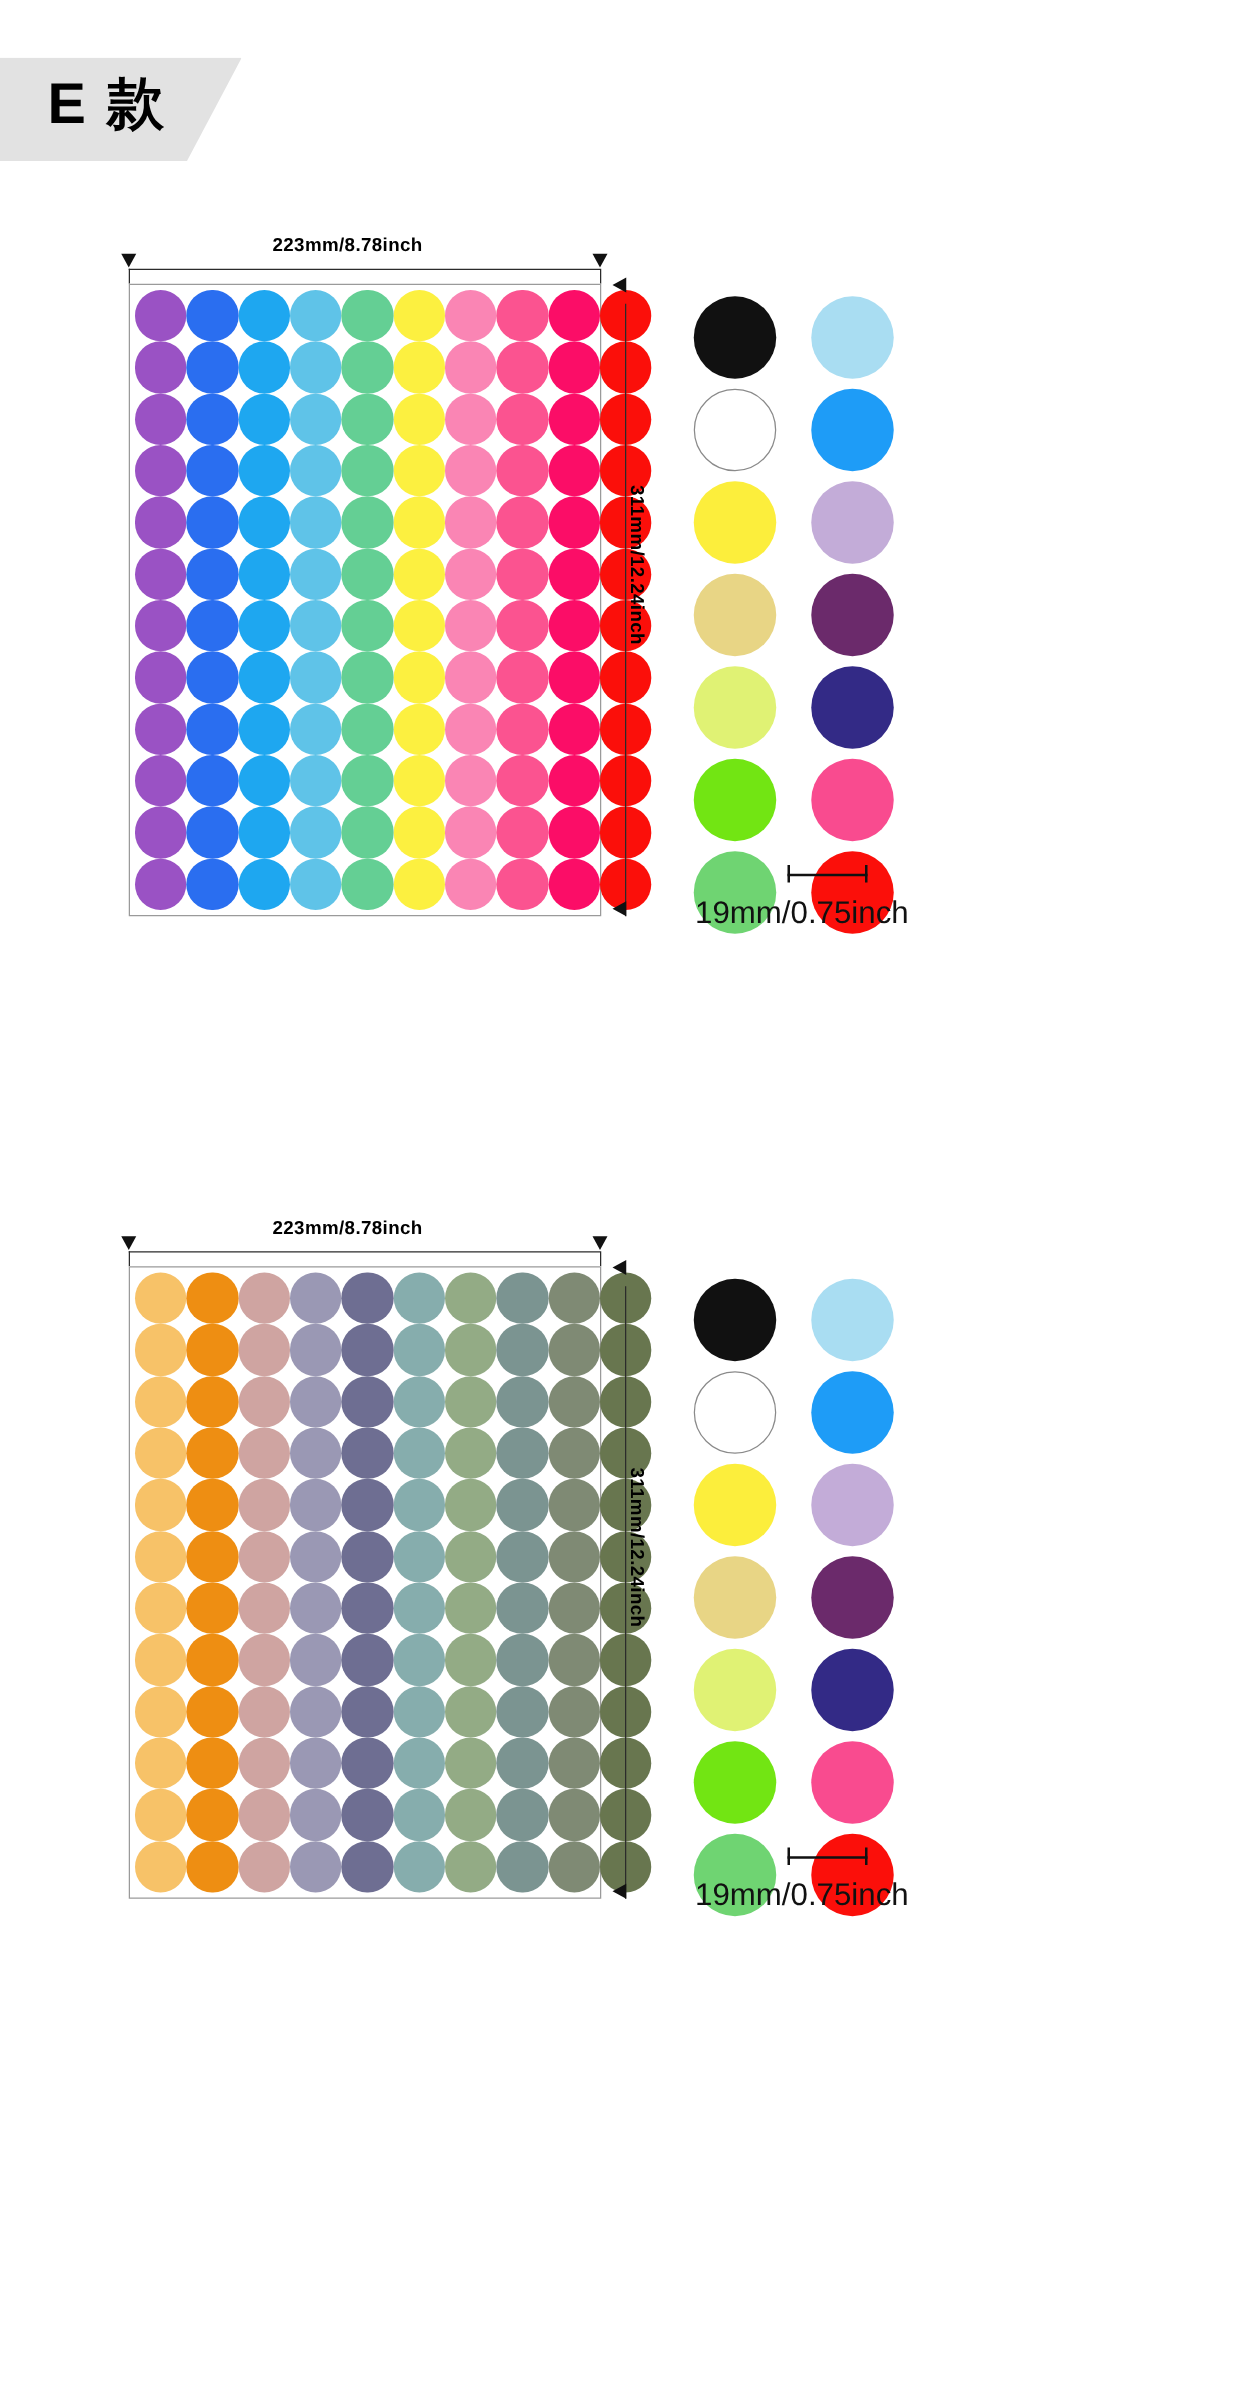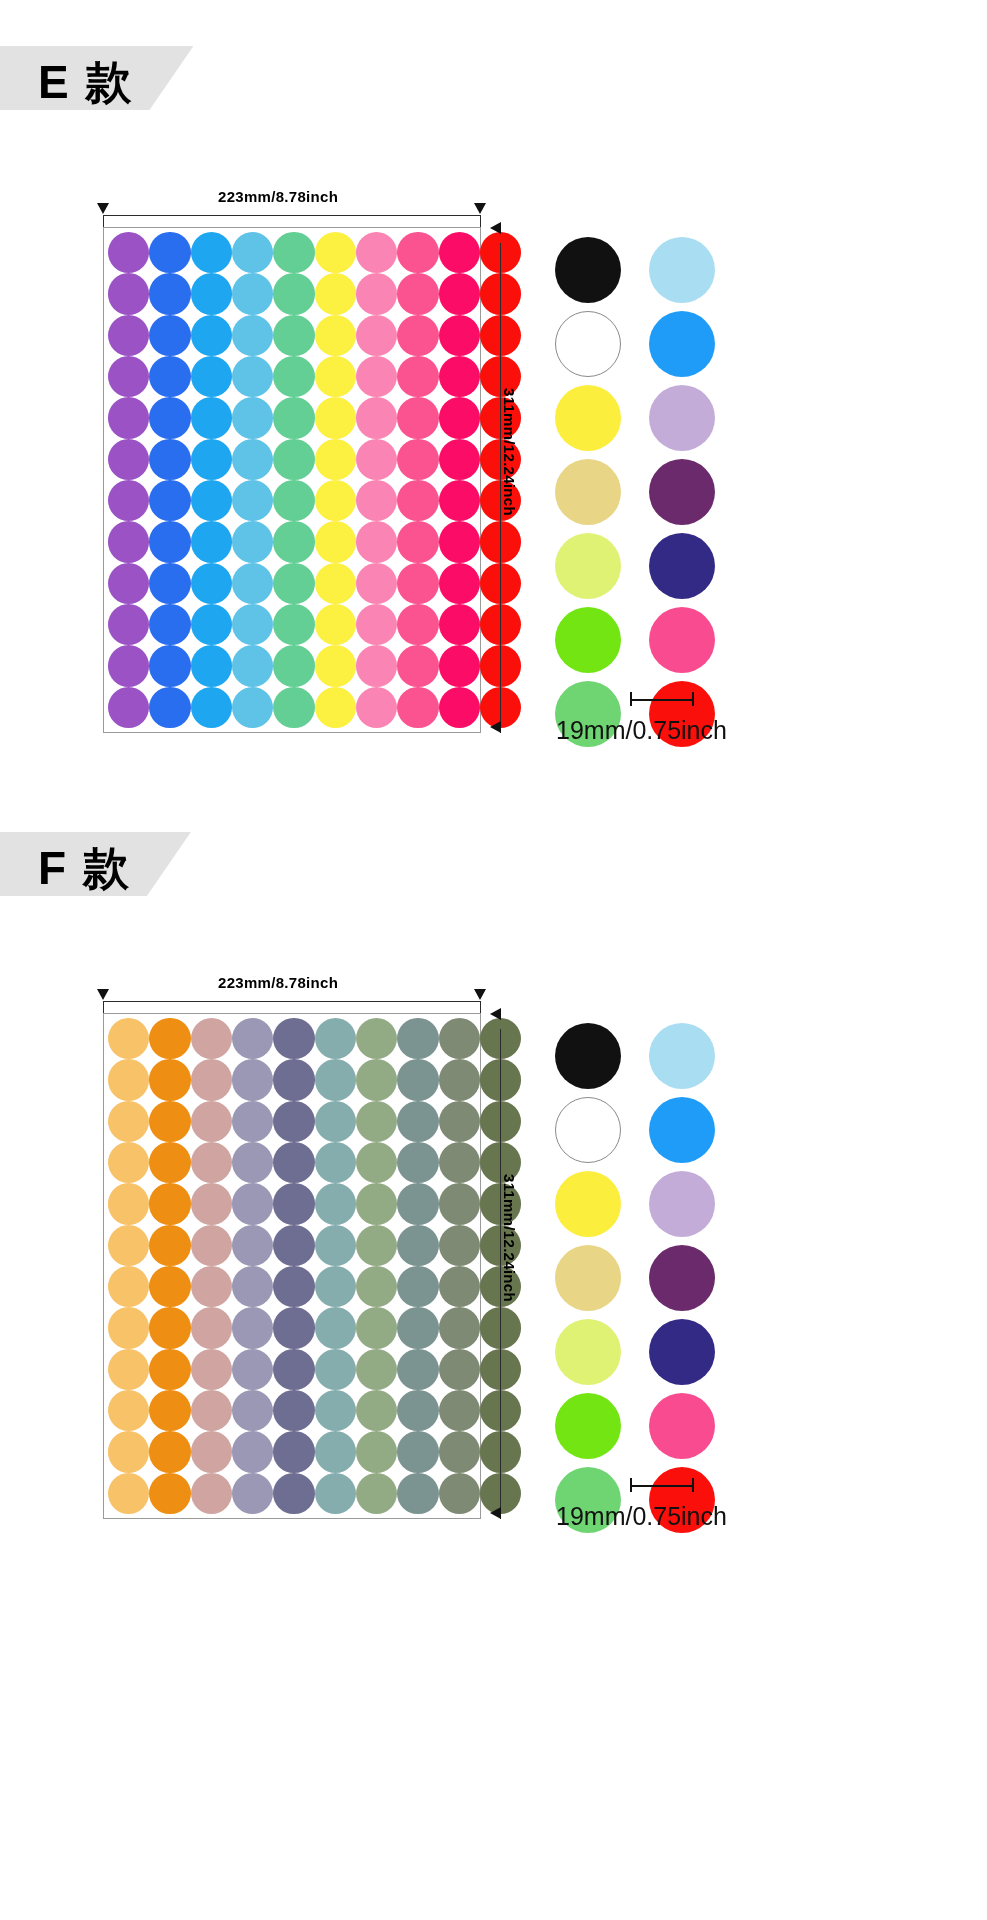--- a/index.html
+++ b/index.html
@@ -10,21 +10,21 @@
     overflow:hidden;
     position:relative;
   }
   .section{position:relative;width:987px;}
 
   
   .banner{
     position:relative;
     display:inline-block;
     background:#e2e2e2;
-    height:64px;
+    height:83px;
     padding:0 60px 0 38px;
     margin-left:0;
     clip-path:polygon(0 0, 100% 0, calc(100% - 44px) 100%, 0 100%);
     box-sizing:border-box;
   }
   .banner-text{
     font-size:46px;
     font-weight:bold;
     color:#000;
     line-height:72px;
@@ -290,23 +290,20 @@
   <div class="cal" style="left:0;top:0;">
     <div class="cal-bar" style="left:630px;top:699px;width:64px;"></div>
     <div class="cal-endL" style="left:630px;top:692px;"></div>
     <div class="cal-endR" style="left:692px;top:692px;"></div>
     <div class="cal-label" style="left:556px;top:716px;">19mm/0.75inch</div>
   </div>
 </div>
 
 <div class="section" style="position:absolute;left:0;top:786px;width:987px;height:810px;">
 
-  <div class="banner" style="position:absolute;left:0;top:46px;">
-    <span class="banner-text">F 款</span>
-  </div>
 
   <div class="sheet-block">
 
     <div class="dim-top-label" style="left:218px;top:188px;">223mm/8.78inch</div>
     <div class="dim-top-line" style="left:103px;top:215px;width:377px;"></div>
     <div class="arrow arrow-down" style="left:97px;top:203px;"></div>
     <div class="arrow arrow-down" style="left:474px;top:203px;"></div>
     <div class="tick-v" style="left:103px;top:215px;height:12px;"></div>
     <div class="tick-v" style="left:480px;top:215px;height:12px;"></div>
 

